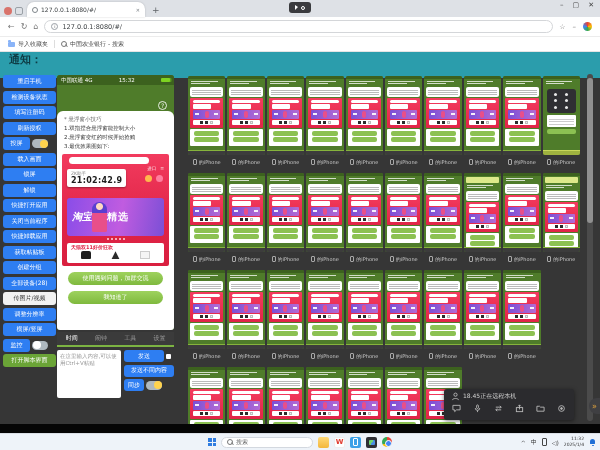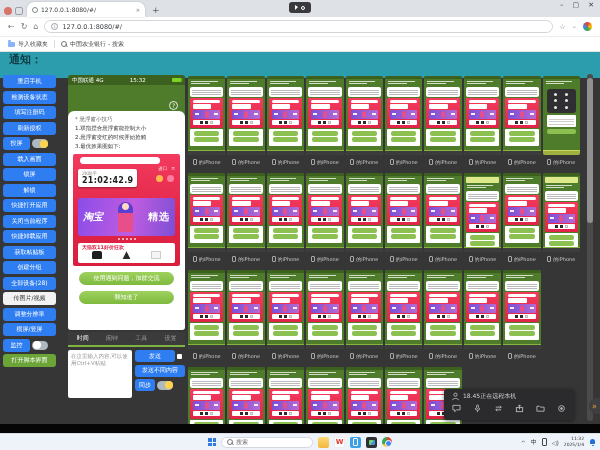--- a/index.html
+++ b/index.html
@@ -49,39 +49,39 @@
   .side-btn{flex:1;height:13px;border-radius:3px;display:flex;align-items:center;justify-content:center;font-size:6px;color:#fff;background:#2e7ef2;white-space:nowrap;overflow:hidden}
   .side-btn.half{flex:0 0 27px}
   .side-btn.s-white{background:#f2f2f2;color:#333}
   .side-btn.s-green{background:#6ba437}
   .toggle{width:16px;height:9px;border-radius:5px;background:#aeb8bf;position:relative;display:inline-block;flex:0 0 auto}
   .toggle i{position:absolute;top:0.5px;width:8px;height:8px;border-radius:50%;display:block}
   .toggle.on i{right:0.5px;background:#ffd34d}
   .toggle.off i{left:0.5px;background:#fff}
 
   
-  .preview{position:absolute;left:68px;top:4px;width:117px}
+  .preview{position:absolute;left:57px;top:4px;width:117px}
   .phone{height:255px;background:#4f7c2a;border-radius:3px;overflow:hidden;position:relative}
   .p-status{height:10px;background:#3c611e;display:flex;align-items:center;justify-content:space-between;padding:0 4px;font-size:5.5px;color:#fff}
   .battery{width:9px;height:4px;background:#7ed321;border-radius:1px;box-shadow:1.5px 0 0 0 #5a9920}
   .p-wall{height:26px;position:relative}
   .help{position:absolute;right:7px;bottom:1px;width:9px;height:9px;border:1px solid rgba(255,255,255,.85);border-radius:50%;color:rgba(255,255,255,.9);font-size:6px;display:flex;align-items:center;justify-content:center}
   .p-body{position:absolute;top:36px;left:0;right:0;bottom:0;background:#fff;border-radius:6px 6px 0 0;padding:2px 5px}
   .tips{font-size:5.5px;color:#333;line-height:1.65;padding:2px 2px 3px}
   .t-title{color:#666}
   .shot{height:112px;background:linear-gradient(#f23b5e,#e02447 60%,#d91f3f);border-radius:2px;position:relative;padding-top:3px;overflow:hidden}
   .s-pill{height:7px;background:#fff;border-radius:4px;margin:0 20px 0 7px}
   .s-nav{display:flex;justify-content:flex-end;align-items:center;gap:4px;font-size:4.5px;color:#ffe9ec;padding:2px 5px 0}
   .zk{position:absolute;left:5px;top:15px;background:#fff;border-radius:2px;padding:2px 4px;box-shadow:0 1px 2px rgba(0,0,0,.35)}
   .zk-t{font-size:4.5px;color:#888}
   .zk-v{font-size:8px;font-weight:bold;color:#1c1c1c;letter-spacing:.3px}
   .dotA,.dotB{position:absolute;top:21px;width:7px;height:7px;border-radius:50%}
   .dotA{right:17px;background:#ffb84d}
   .dotB{right:6px;background:#ff7d9e}
-  .s-banner{position:absolute;left:5px;right:5px;top:44px;height:38px;border-radius:3px;background:linear-gradient(100deg,#8a4de8,#c05ce0 55%,#7b4fd6);display:flex;align-items:center;justify-content:space-between;padding:0 5px;overflow:hidden}
+  .s-banner{position:absolute;left:5px;right:5px;top:44px;height:38px;border-radius:3px;background:linear-gradient(100deg,#8a4de8,#c05ce0 55%,#7b4fd6);display:flex;align-items:center;padding:0 5px;overflow:hidden}
   .tb{color:#fff;font-weight:bold;font-style:italic;font-size:10px}
   .jx{color:#fff;font-weight:bold;font-size:10px;letter-spacing:1px}
   .fig{width:15px;height:30px;border-radius:8px 8px 2px 2px;background:radial-gradient(circle at 50% 15%,#ffd9c2 0 3px,rgba(0,0,0,0) 4px),linear-gradient(#5a3fd0 35%,#e84f8a 36%)}
   .s-dots{position:absolute;left:0;right:0;top:84px;display:flex;justify-content:center;gap:2px}
   .s-dots i{width:2px;height:2px;border-radius:50%;background:rgba(255,255,255,.85)}
   .s-sale{position:absolute;left:5px;right:5px;top:89px;bottom:3px;background:#fff;border-radius:2px;padding:1px 4px}
   .sale-t{font-size:5px;color:#e02447;font-weight:bold}
   .sale-p{display:flex;justify-content:space-around;margin-top:1px}
   .sale-p i{display:block}
   .p1{width:10px;height:8px;background:#1e1e1e;border-radius:2px 2px 1px 1px}

